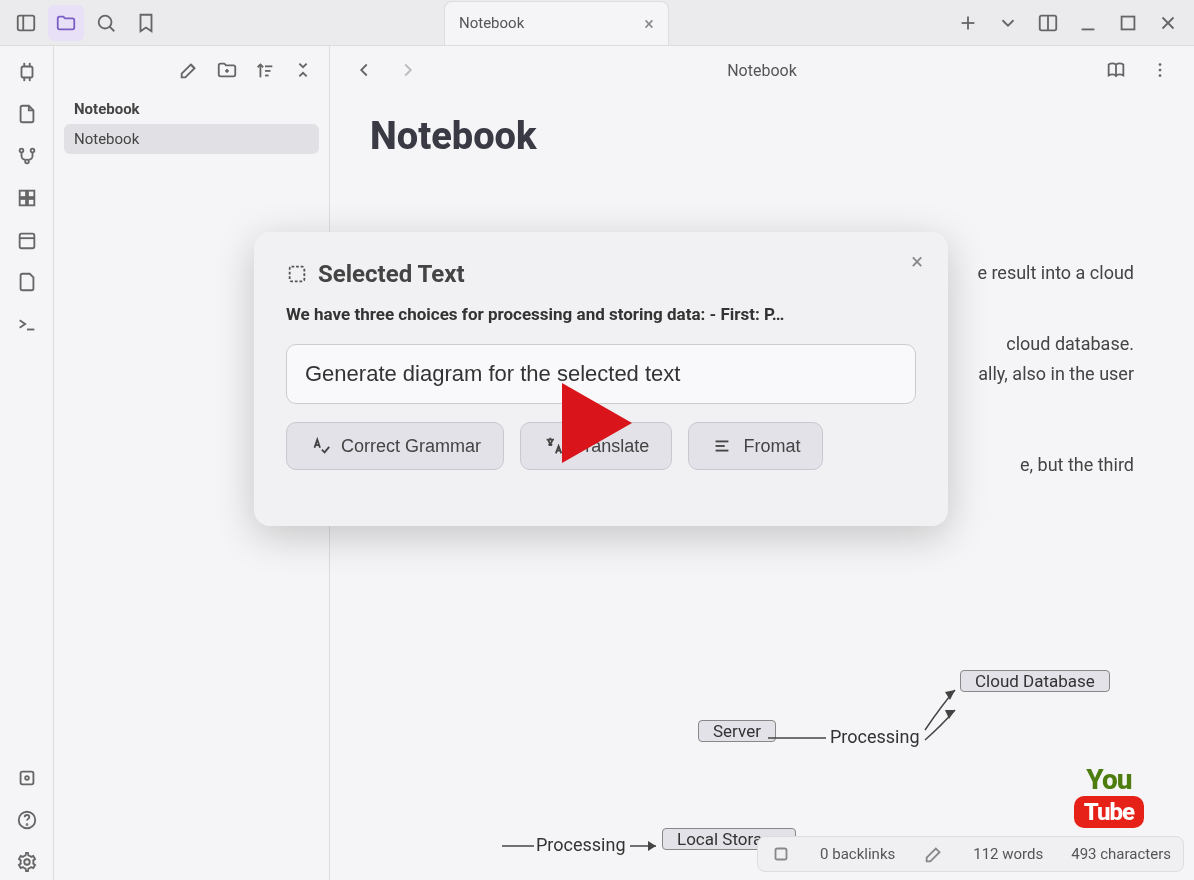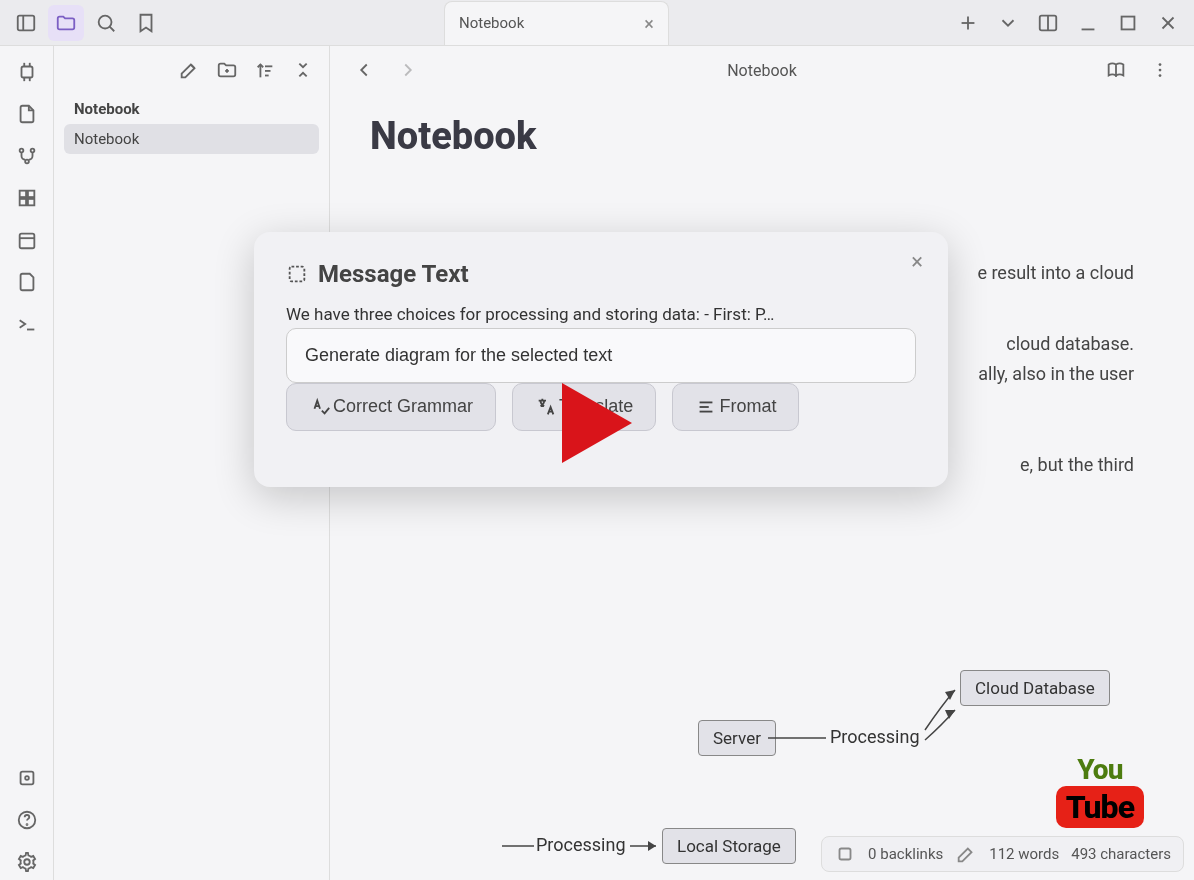--- a/index.html
+++ b/index.html
@@ -56,62 +56,62 @@
   position: absolute; left: 254px; top: 232px; width: 694px;
   background: #f1f1f4; border-radius: 16px; box-shadow: 0 10px 40px rgba(0,0,0,0.2);
   padding: 28px 32px; z-index: 50;
 }
 .modal-close {
   position: absolute; top: 14px; right: 16px; color: #888; font-size: 22px; cursor: pointer;
   width: 30px; height: 30px; display: flex; align-items: center; justify-content: center;
 }
 .modal-header { display: flex; align-items: center; gap: 10px; margin-bottom: 16px; }
 .modal-title { font-size: 24px; font-weight: 700; color: #444; }
-.selected-text { font-size: 17px; color: #333; font-weight: 400; margin-bottom: 4px; white-space: nowrap; overflow: hidden; text-overflow: ellipsis; }
+.selected-text { font-size: 17px; color: #333; font-weight: 700; margin-bottom: 20px; white-space: nowrap; overflow: hidden; text-overflow: ellipsis; }
 .modal-input {
-  width: 100%; padding: 16px 18px; font-size: 18px; border: 1px solid #ccc;
-  border-radius: 10px; background: #f9f9fb; color: #333; margin-bottom: 0;
+  width: 100%; padding: 16px 18px; font-size: 22px; border: 1px solid #ccc;
+  border-radius: 10px; background: #f9f9fb; color: #333; margin-bottom: 18px;
 }
 .suggestion-row { display: flex; gap: 16px; margin-bottom: 28px; }
 .sugg-btn {
-  display: flex; align-items: flex-start; gap: 2px; padding: 12px 22px;
+  display: flex; align-items: center; gap: 10px; padding: 12px 22px;
   background: #e2e2e8; border: 1px solid #c8c8d0; border-radius: 10px;
   font-size: 18px; color: #444; cursor: pointer;
 }
 .send-row { display: flex; justify-content: flex-end; }
 .send-btn {
   padding: 14px 26px; background: #e8e8ed; border: 1px solid #c8c8d0;
   border-radius: 10px; font-size: 18px; color: #444; cursor: pointer;
 }
 .diagram-bg {
   position: absolute; left: 330px; top: 620px; width: 864px; height: 240px;
   pointer-events: none;
 }
 .dnode {
   position: absolute; border: 1px solid #888; background: #e2e2e8;
-  padding: 7px 14px; font-size: 17px; color: #333; border-radius: 4px;
+  padding: 0 14px; font-size: 17px; color: #333; border-radius: 4px;
 }
 .dlabel { position: absolute; font-size: 18px; color: #333; }
 .play-overlay {
   position: absolute; left: 557px; top: 378px; z-index: 60;
   width: 80px; height: 90px;
 }
 .play-overlay svg { width: 100%; height: 100%; }
 .youtube-badge {
   position: absolute; right: 50px; bottom: 52px; z-index: 55;
   text-align: center;
 }
 .yt-you { color: #4d7c0f; font-size: 28px; font-weight: 800; letter-spacing: -1px; }
 .yt-tube {
-  background: #e62117; color: #000000; font-size: 32px; font-weight: 800;
+  background: #e62117; color: #ffffff; font-size: 24px; font-weight: 800;
   padding: 2px 10px; border-radius: 10px; display: inline-block; letter-spacing: -1px; text-align: right;
 }
 .status-bar {
   position: absolute; bottom: 8px; right: 10px;
-  display: flex; align-items: center; gap: 12px;
+  display: flex; align-items: center; gap: 28px;
   background: #f0f0f3; border: 1px solid #ddd; border-radius: 8px;
   padding: 6px 12px; font-size: 15px; color: #555;
 }
 .arrow-line { stroke: #444; stroke-width: 1.5; fill: none; }
 .arrow-head { fill: #444; }
 svg.ico { width: 22px; height: 22px; }
 </style>
 </head>
 <body>
 
@@ -348,21 +348,21 @@
     <polygon class="arrow-head" points="326,226 318,221 318,231"></polygon>
   </svg>
 </div>
 
 <div class="modal">
   <div class="modal-close">×</div>
   <div class="modal-header">
     <svg class="ico" viewBox="0 0 24 24" fill="none" stroke="#555" stroke-width="2" stroke-dasharray="3 2">
         <rect x="4" y="4" width="16" height="16" rx="2"></rect>
       </svg>
-    <div class="modal-title">Message Text</div>
+    <div class="modal-title">Selected Text</div>
   </div>
   <div class="selected-text">We have three choices for processing and storing data: - First: P…</div>
   <input class="modal-input" value="Generate diagram for the selected text" style="">
   <div class="suggestion-row">
     <button class="sugg-btn">
       <svg class="ico" viewBox="0 0 24 24" fill="none" stroke="currentColor" stroke-width="2">
           <path d="M6 14l3-9 3 9M7 11h4"></path>
           <polyline points="14 16 17 19 22 13"></polyline>
         </svg>
       <span>Correct Grammar</span>

